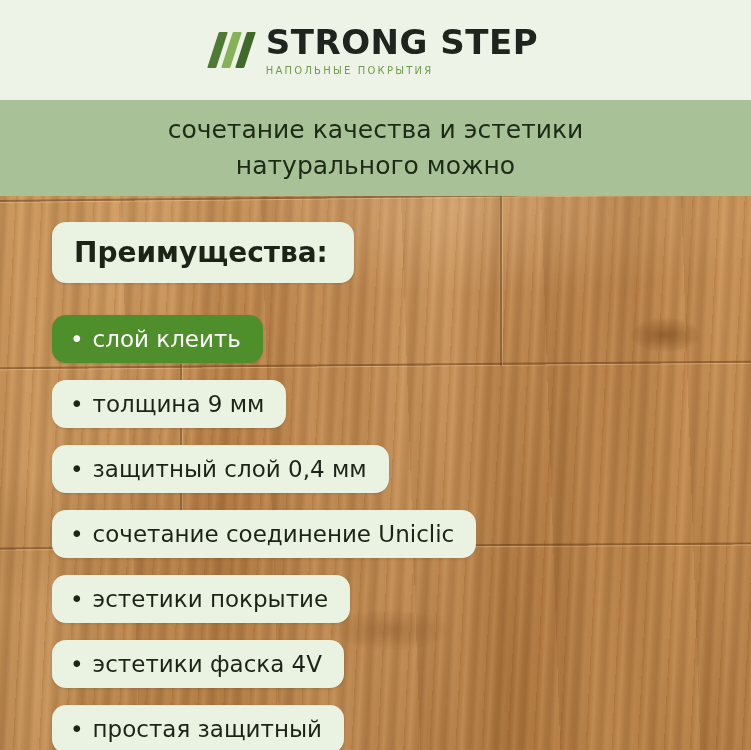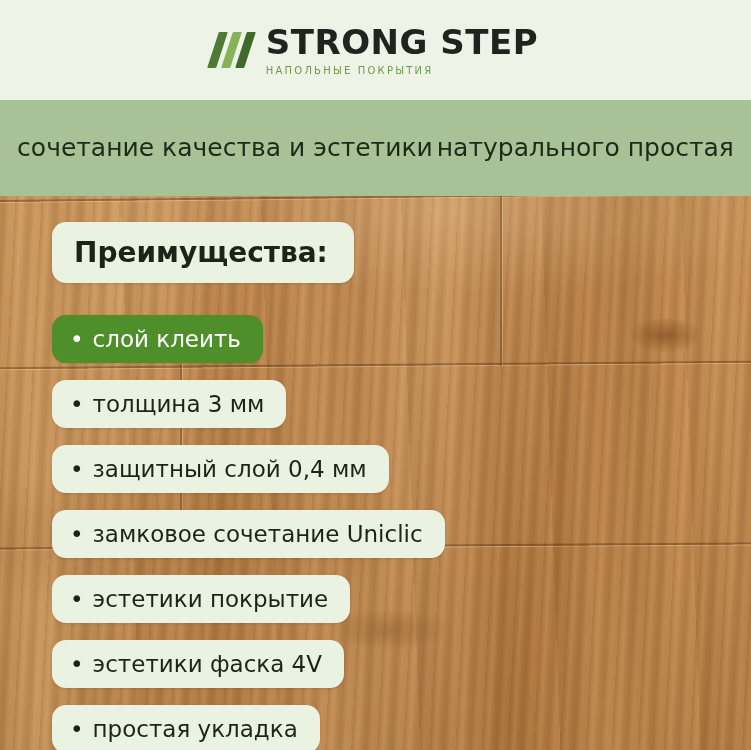--- a/index.html
+++ b/index.html
@@ -120,21 +120,21 @@
     font-weight: 400;
   }
 
   
   .tagline {
     position: absolute;
     top: 100px; left: 0; right: 0;
     height: 96px;
     background: #a8c196;
     display: flex;
-    flex-direction: row;
+    flex-direction: column;
     align-items: center;
     justify-content: center;
     gap: 4px;
   }
   .tagline div {
     font-size: 25px;
     color: #1e2a18;
     line-height: 1.28;
     text-align: center;
   }
@@ -210,65 +210,65 @@
       </div>
       <div class="logo-text">
         <div class="logo-title">STRONG STEP</div>
         <div class="logo-sub">НАПОЛЬНЫЕ ПОКРЫТИЯ</div>
       </div>
     </div>
   </div>
 
   <div class="tagline">
     <div>сочетание качества и эстетики</div>
-    <div>натурального простая</div>
+    <div>натурального можно</div>
   </div>
 
   <div class="content">
     <div class="benefits-title">Преимущества:</div>
 
     <ul class="benefit-list">
       <li class="benefit-row first">
         <span class="benefit highlight">
           <span class="dot">•</span>
           <span>слой клеить</span>
         </span>
       </li>
       <li class="benefit-row">
         <span class="benefit">
           <span class="dot">•</span>
-          <span>толщина 3 мм</span>
+          <span>толщина 9 мм</span>
         </span>
       </li>
       <li class="benefit-row">
         <span class="benefit">
           <span class="dot">•</span>
           <span>защитный слой 0,4 мм</span>
         </span>
       </li>
       <li class="benefit-row">
         <span class="benefit">
           <span class="dot">•</span>
-          <span>замковое сочетание Uniclic</span>
+          <span>сочетание соединение Uniclic</span>
         </span>
       </li>
       <li class="benefit-row">
         <span class="benefit">
           <span class="dot">•</span>
           <span>эстетики покрытие</span>
         </span>
       </li>
       <li class="benefit-row">
         <span class="benefit">
           <span class="dot">•</span>
           <span>эстетики фаска 4V</span>
         </span>
       </li>
       <li class="benefit-row">
         <span class="benefit">
           <span class="dot">•</span>
-          <span>простая укладка</span>
+          <span>простая защитный</span>
         </span>
       </li>
     </ul>
   </div>
 
 </div>
 
 </body></html>

